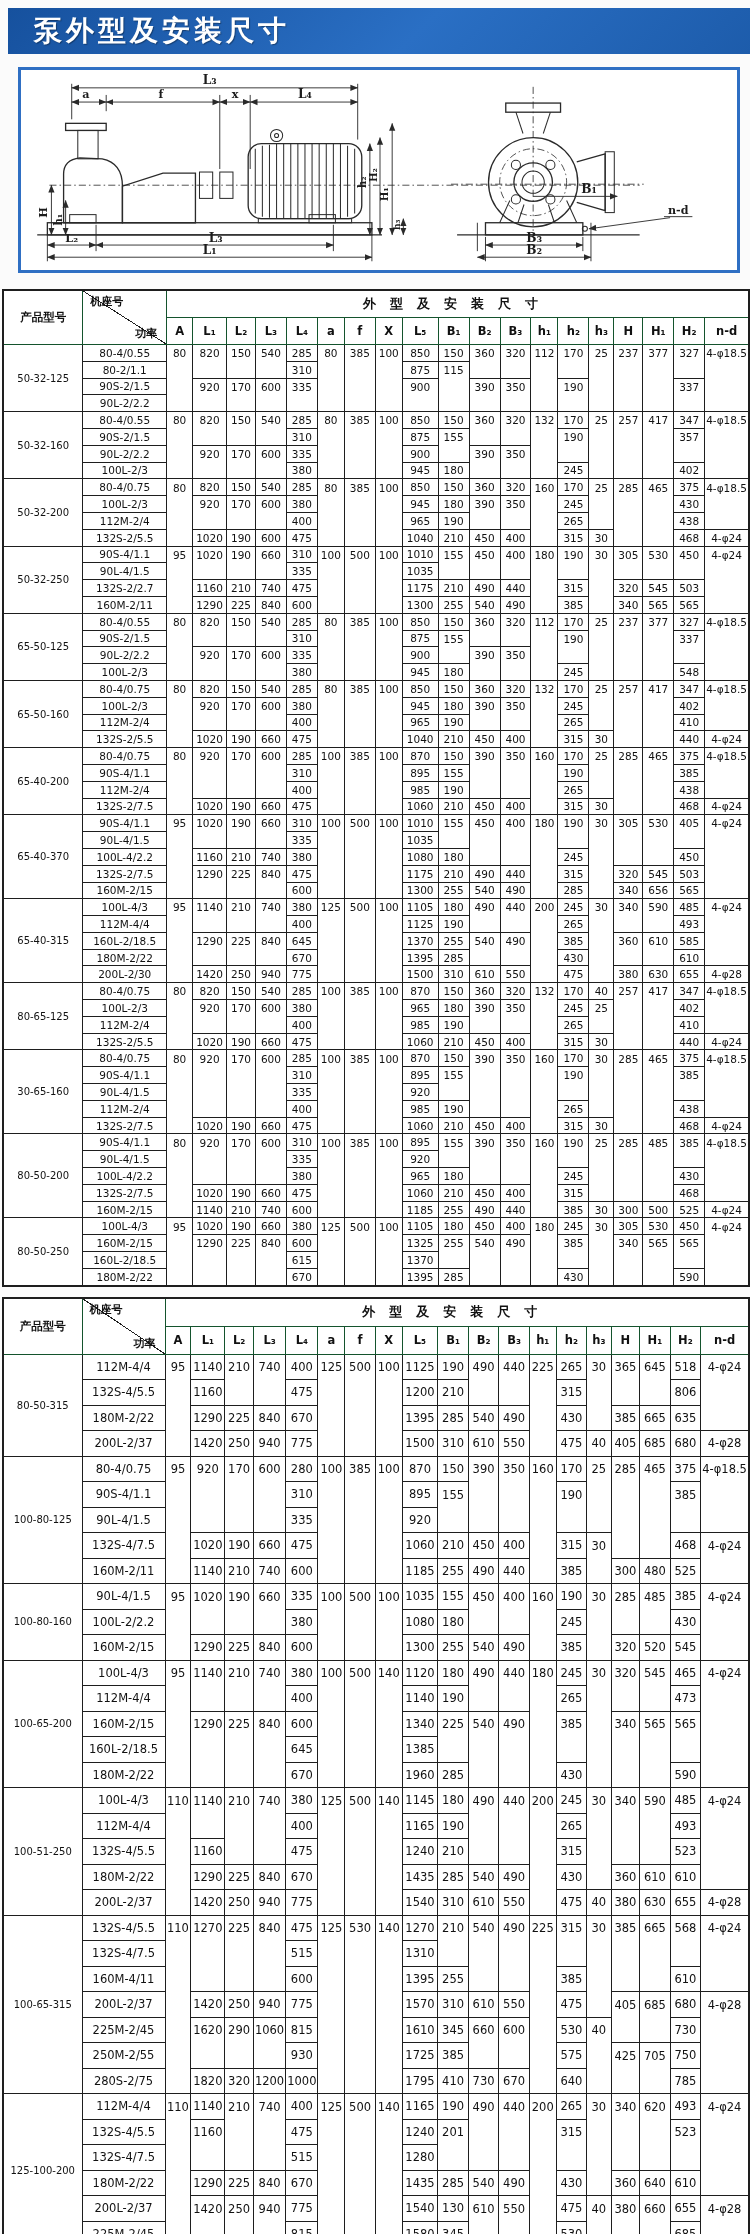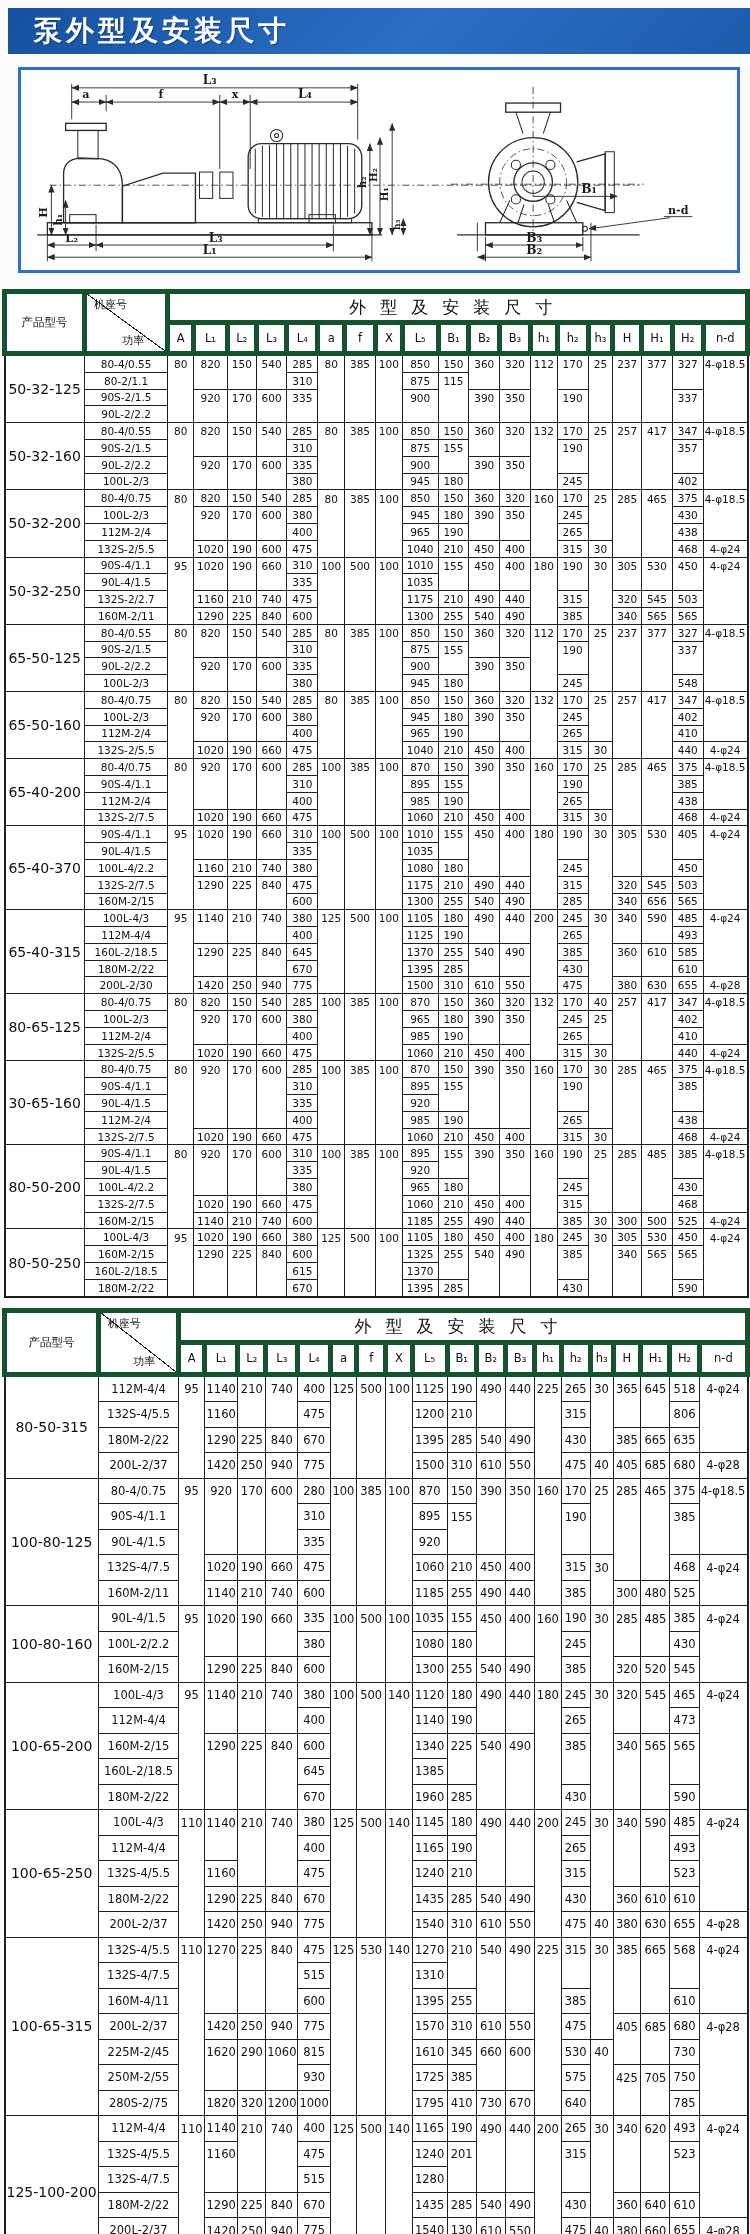--- a/index.html
+++ b/index.html
@@ -26,40 +26,40 @@
   svg text{font-family:"DejaVu Serif","Liberation Serif",serif;font-weight:bold;fill:#1c1c1c;}
   .ln{stroke:#2a2a2a;stroke-width:1.3;fill:none;}
   .th{stroke:#2a2a2a;stroke-width:1;fill:none;}
   .dim{stroke:#2a2a2a;stroke-width:.9;fill:none;}
   .cl{stroke:#2a2a2a;stroke-width:.8;stroke-dasharray:7 3 1.5 3;fill:none;}
   
   table.spec{
     border-collapse:collapse;margin:0 0 10px 2px;table-layout:fixed;
     text-align:center;border:2px solid #1e1e1e;background:#fff;
   }
-  .spec th{border:5px solid #14532d;font-weight:normal;padding:0;}
+  .spec th{border:1px solid #14532d;font-weight:bold;padding:0;}
   .spec td{
     border-left:1px solid #1e1e1e;padding:0 1px;overflow:hidden;
     white-space:nowrap;
   }
   .spec td.hv{border-top:1px solid #1e1e1e;}
   .spec tbody{border-top:1px solid #1e1e1e;}
   .s1 td{height:15.8px;font-size:10.5px;}
   .s1 th{font-size:11.5px;height:26px;}
   .s2 td{height:24.5px;font-size:11.5px;}
   .s2 th{font-size:11.5px;height:27px;}
-  .spec th.spanhdr{letter-spacing:14px;font-size:17px;}
+  .spec th.spanhdr{letter-spacing:14px;font-size:13px;}
   .spec th.diag{position:relative;}
   .diag .dline{
     position:absolute;inset:0;
     background:linear-gradient(to top right,transparent 49.5%,#1e1e1e 49.5%,#1e1e1e 50.6%,transparent 50.6%);
   }
   .diag .t1{position:absolute;top:3px;left:7px;font-size:11px;}
-  .diag .t2{position:absolute;bottom:3px;right:21px;font-size:11px;}
-  td.model{font-size:14px;}
+  .diag .t2{position:absolute;bottom:3px;right:9px;font-size:11px;}
+  td.model{font-size:10px;}
 </style>
 </head>
 <body>
 
 <div class="banner">
   <span class="title">泵外型及安装尺寸</span>
 </div>
 
 <div class="drawing-box">
 <svg viewBox="0 0 706 196">
@@ -1954,21 +1954,21 @@
           <td class="hv">430</td>
           <td class="nv"></td>
           <td class="nv"></td>
           <td class="nv"></td>
           <td class="hv">590</td>
           <td class="nv"></td>
         </tr>
       </tbody>
       <tbody>
         <tr>
-          <td rowspan="5" class="model hv">100-65-250</td>
+          <td rowspan="5" class="model hv">100-51-250</td>
           <td class="hv">100L-4/3</td>
           <td class="hv">110</td>
           <td class="hv">1140</td>
           <td class="hv">210</td>
           <td class="hv">740</td>
           <td class="hv">380</td>
           <td class="hv">125</td>
           <td class="hv">500</td>
           <td class="hv">140</td>
           <td class="hv">1145</td>

